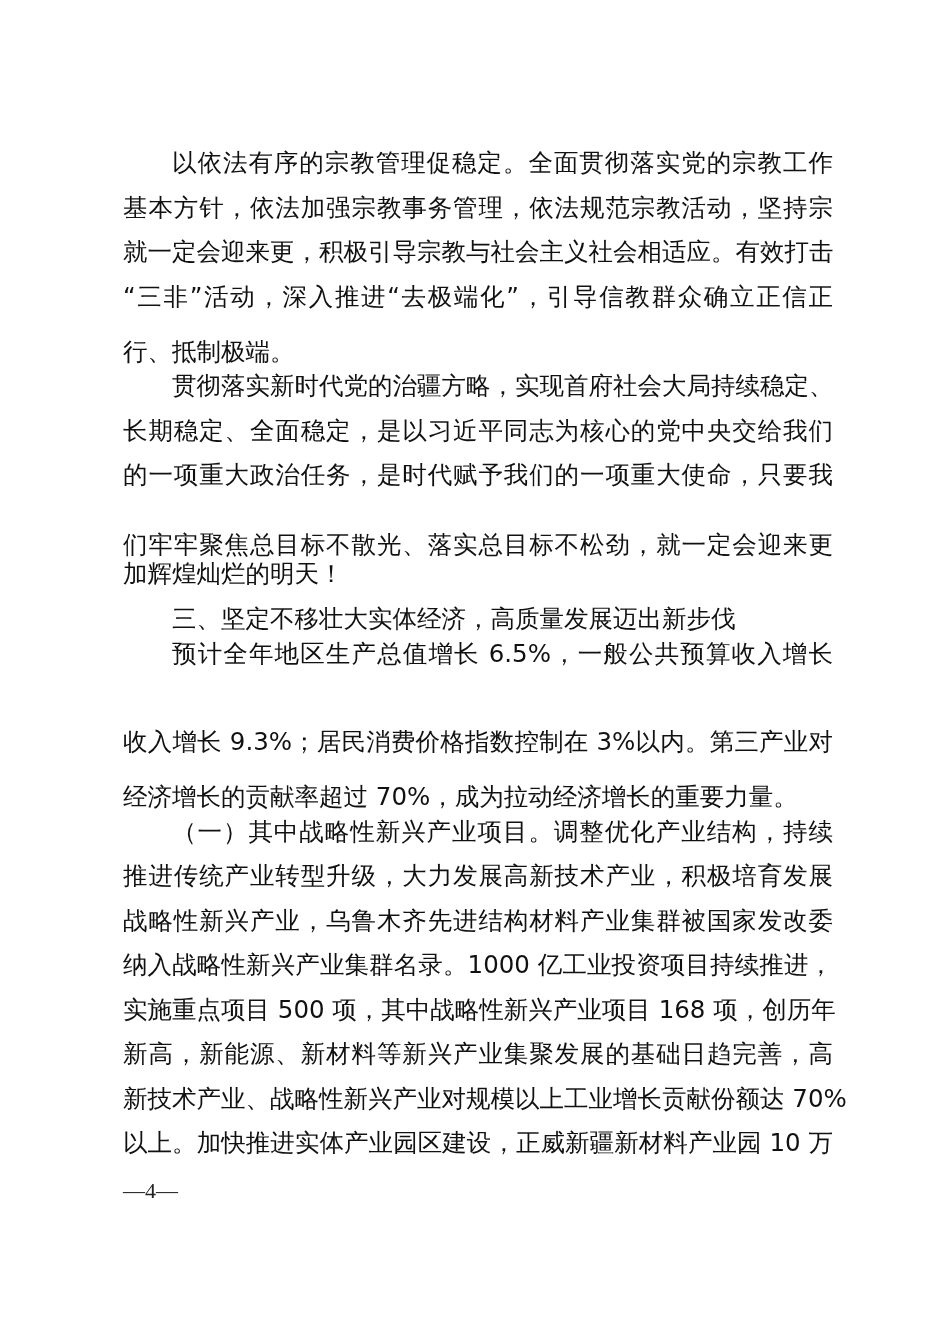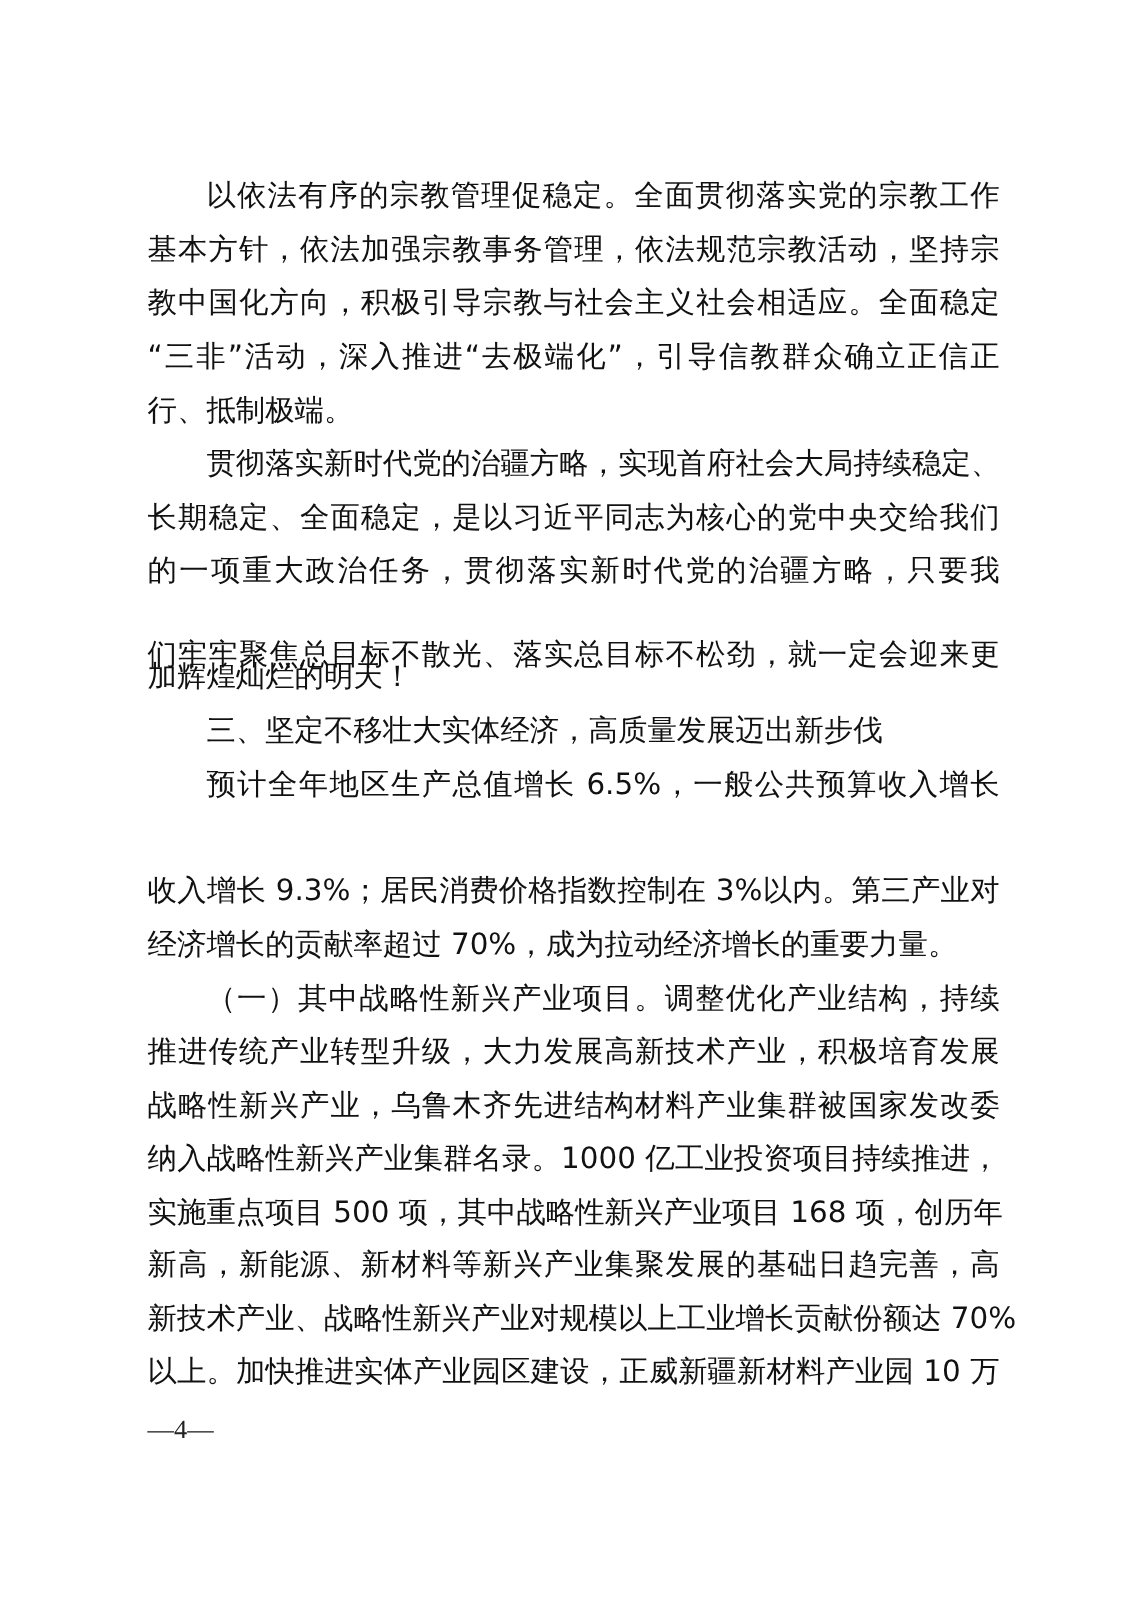--- a/index.html
+++ b/index.html
@@ -3,37 +3,37 @@
 <meta charset="utf-8">
 <style>
   html, body { margin:0; padding:0; background:#ffffff; }
   body { width:950px; height:1344px; position:relative; overflow:hidden;
          font-family:"DejaVu Sans", "Liberation Sans", sans-serif; color:#111; }
   .page { position:absolute; left:0; top:0; width:950px; height:1344px; }
   .line { position:absolute; left:123px; width:710px; height:34px;
           font-size:24.5px; line-height:34px; white-space:nowrap;
           text-align:justify; text-align-last:justify; letter-spacing:0px; }
   .line.indent { left:172px; width:661px; }
-  .line.last { text-align-last:left; }
+  .line.last { text-align-last:left;margin-top:10px; }
   .footer { position:absolute; left:123px; top:1178px; font-size:22px;
             font-family:"Liberation Serif", "DejaVu Serif", serif; color:#222; }
 </style>
 </head>
 <body>
 
 <div class="page">
   <div class="line indent" style="top:146px">以依法有序的宗教管理促稳定。全面贯彻落实党的宗教工作</div>
   <div class="line" style="top:191px">基本方针，依法加强宗教事务管理，依法规范宗教活动，坚持宗</div>
-  <div class="line" style="top:235px">教中国化方向，积极引导宗教与社会主义社会相适应。全面稳定</div>
+  <div class="line" style="top:235px">就一定会迎来更，积极引导宗教与社会主义社会相适应。有效打击</div>
   <div class="line" style="top:280px">“三非”活动，深入推进“去极端化”，引导信教群众确立正信正</div>
   <div class="line last" style="top:325px">行、抵制极端。</div>
 
   <div class="line" style="top:414px">长期稳定、全面稳定，是以习近平同志为核心的党中央交给我们</div>
   <div class="line indent" style="top:369px">贯彻落实新时代党的治疆方略，实现首府社会大局持续稳定、</div>
-  <div class="line" style="top:458px">的一项重大政治任务，贯彻落实新时代党的治疆方略，只要我</div>
+  <div class="line" style="top:458px">的一项重大政治任务，是时代赋予我们的一项重大使命，只要我</div>
   <div class="line" style="top:528px">们牢牢聚焦总目标不散光、落实总目标不松劲，就一定会迎来更</div>
   <div class="line indent last" style="top:592px">三、坚定不移壮大实体经济，高质量发展迈出新步伐</div>
 
   <div class="line last" style="top:547px">加辉煌灿烂的明天！</div>
 
   <div class="line indent" style="top:637px">预计全年地区生产总值增长 6.5%，一般公共预算收入增长</div>
   <div class="line" style="top:725px">收入增长 9.3%；居民消费价格指数控制在 3%以内。第三产业对</div>
   <div class="line last" style="top:770px">经济增长的贡献率超过 70%，成为拉动经济增长的重要力量。</div>
 
   <div class="line indent" style="top:815px">（一）其中战略性新兴产业项目。调整优化产业结构，持续</div>

